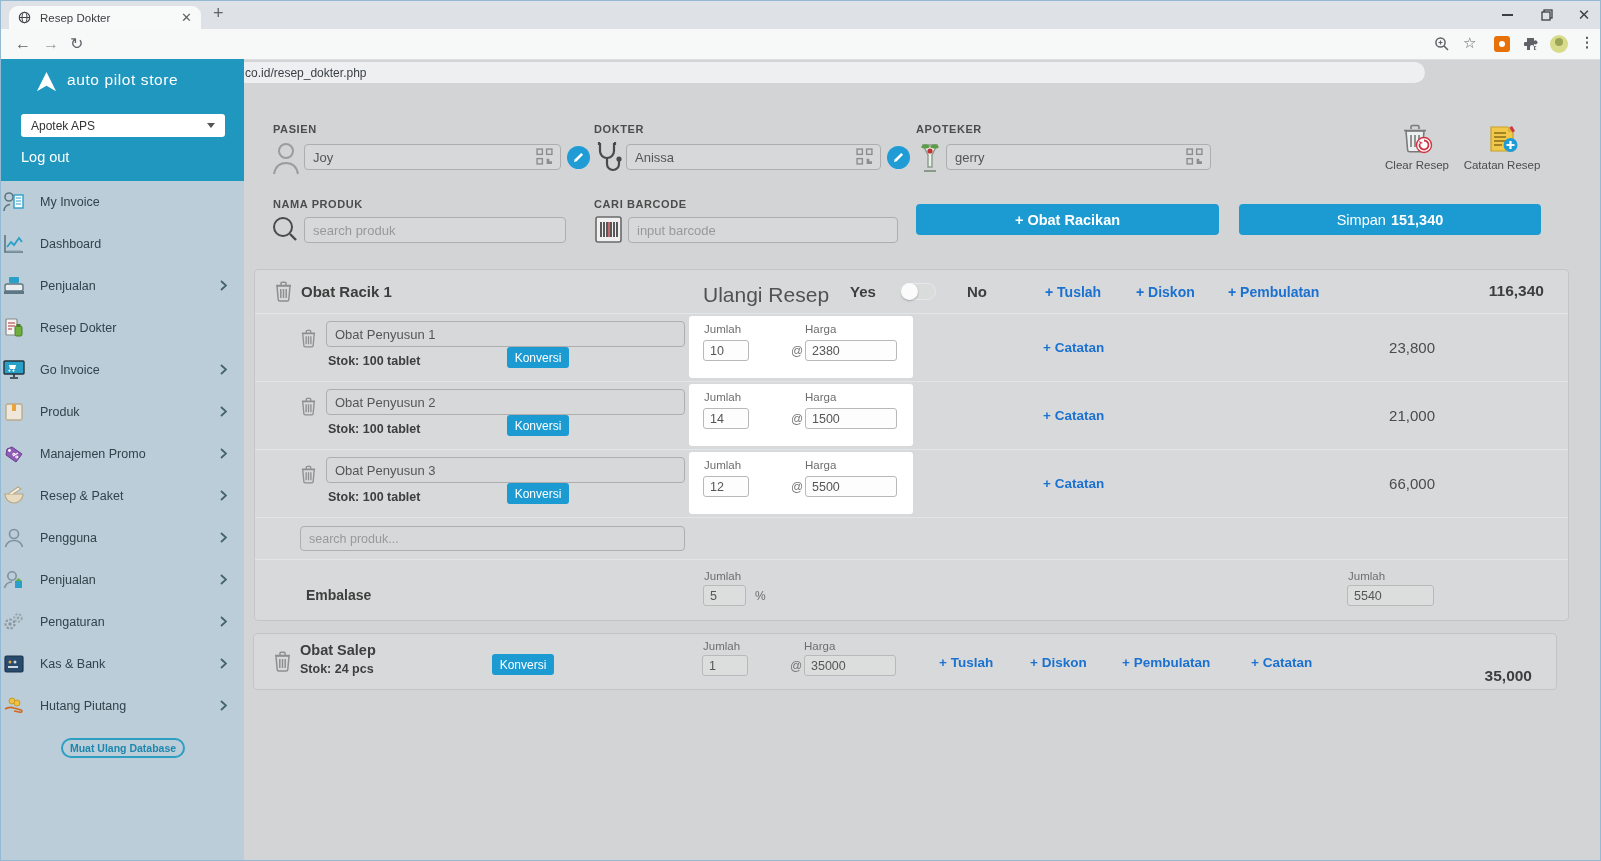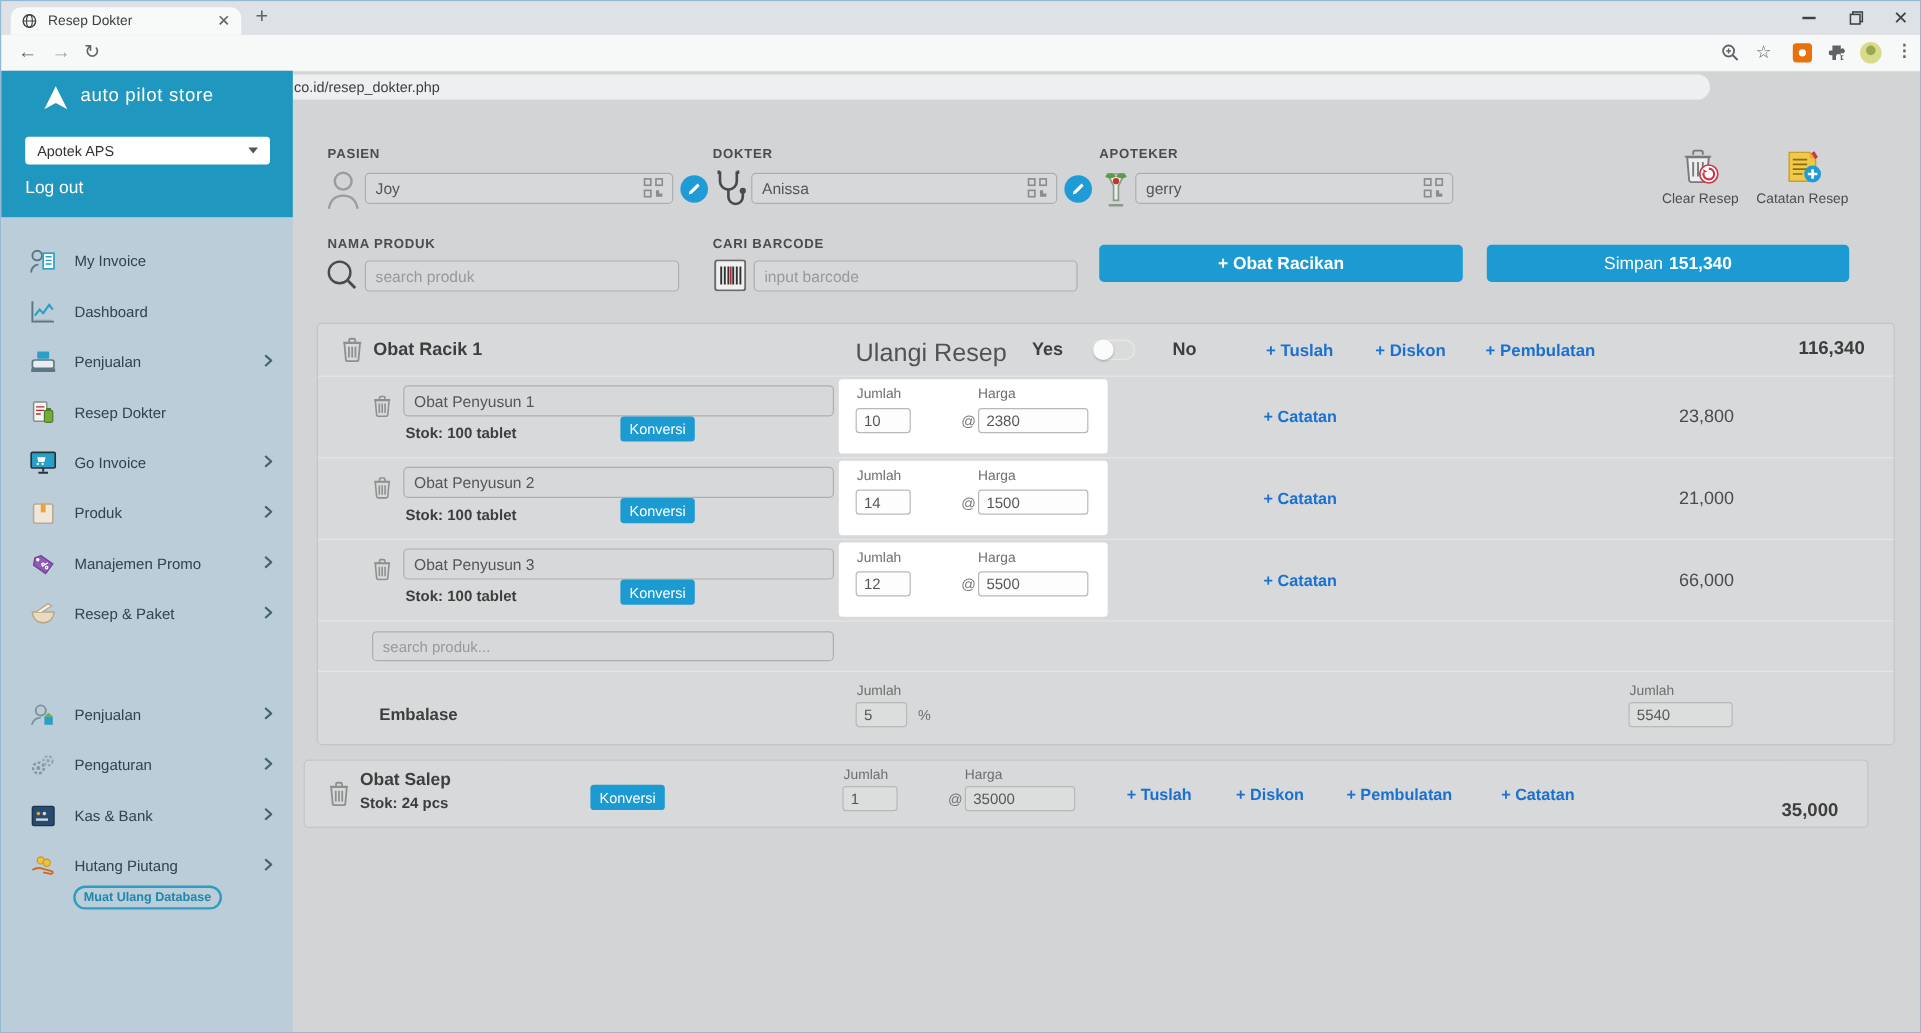--- a/index.html
+++ b/index.html
@@ -20,21 +20,21 @@
   .url{font-size:12px;color:#3a3f44;margin-left:8px;}
   
   .sidebar{left:0;top:58px;width:243px;height:803px;background:#bacdd8;}
   .side-head{position:absolute;left:0;top:0;width:243px;height:122px;background:#2097be;}
   .brand{position:absolute;left:34px;top:12px;display:flex;}
   .brand-name{color:#ffffff;font-size:15.5px;letter-spacing:.6px;margin-left:9px;}
   .store-select{position:absolute;left:20px;top:55px;width:204px;height:23px;background:#ffffff;border-radius:3px;
                 display:flex;align-items:center;padding:0 10px;box-sizing:border-box;font-size:12px;color:#333;}
   .sel-arrow{margin-left:auto;width:0;height:0;border-left:4px solid transparent;border-right:4px solid transparent;border-top:5px solid #555;}
   .logout{position:absolute;left:20px;top:90px;color:#ffffff;font-size:14.5px;}
-  .side-item{position:absolute;left:0;width:243px;height:30px;display:flex;align-items:center;padding-left:22px;box-sizing:border-box;margin-top:16px;}
+  .side-item{position:absolute;left:0;width:243px;height:30px;display:flex;align-items:center;box-sizing:border-box;}
   .si-icon{width:26px;height:26px;display:flex;align-items:center;justify-content:center;}
   .si-label{font-size:12.5px;color:#33424c;margin-left:13px;}
   .si-chev{position:absolute;right:17px;}
   .reload-db{position:absolute;left:60px;top:679px;width:124px;height:20px;border:2px solid #2d9ec2;border-radius:12px;
              color:#1d87ad;font-size:10.5px;font-weight:bold;display:flex;align-items:center;justify-content:center;background:transparent;}
   
   .main{left:243px;top:58px;width:1358px;height:803px;}
   .form-label{font-size:11px;font-weight:bold;color:#4c4c4c;letter-spacing:.6px;}
   .fld{border:1px solid #aeaeae;border-radius:4px;background:#d7d8d9;color:#565656;font-size:13px;
        padding:0 8px;box-sizing:border-box;font-family:"Liberation Sans",sans-serif;outline:none;}
@@ -231,20 +231,32 @@
           <svg width="24" height="22" viewBox="0 0 24 22">
             <path d="M3 9h18c0 5-4 9-9 9s-9-4-9-9z" fill="#e8dbc1" stroke="#b9a987" stroke-width="1.2"></path>
             <path d="M6 9L16 2l3 2-8 5" fill="#f4f0e6" stroke="#b9a987" stroke-width="1.1"></path>
           </svg>
         </span>
       <span class="si-label">Resep &amp; Paket</span>
       <span class="si-chev"><svg width="7" height="11" viewBox="0 0 7 11">
             <path d="M1 1l5 4.5L1 10" fill="none" stroke="#45626f" stroke-width="1.8"></path>
           </svg></span>
     </div>
+    <div class="side-item" style="top:464px;">
+      <span class="si-icon">
+          <svg width="24" height="22" viewBox="0 0 24 22">
+            <circle cx="12" cy="7" r="4.5" fill="none" stroke="#7e919c" stroke-width="1.6"></circle>
+            <path d="M3.5 20c1.5-5 5-6.5 8.5-6.5s7 1.5 8.5 6.5" fill="none" stroke="#7e919c" stroke-width="1.6"></path>
+          </svg>
+        </span>
+      <span class="si-label">Pengguna</span>
+      <span class="si-chev"><svg width="7" height="11" viewBox="0 0 7 11">
+            <path d="M1 1l5 4.5L1 10" fill="none" stroke="#45626f" stroke-width="1.8"></path>
+          </svg></span>
+    </div>
     <div class="side-item" style="top:506px;">
       <span class="si-icon">
           <svg width="24" height="22" viewBox="0 0 24 22">
             <circle cx="10" cy="7" r="4.2" fill="none" stroke="#7e919c" stroke-width="1.6"></circle>
             <path d="M2.5 19c1.3-4.5 4.5-6 7.5-6" fill="none" stroke="#7e919c" stroke-width="1.6"></path>
             <rect x="13" y="12" width="7" height="7" fill="#2aa0c8"></rect>
             <path d="M13 12l3.5-3 3.5 3z" fill="#6fae3e"></path>
           </svg>
         </span>
       <span class="si-label">Penjualan</span>
@@ -414,21 +426,21 @@
     <input class="abs fld" style="left: 384px; top: 158px; width: 270px; height: 26px;" placeholder="input barcode">
 
     <button class="abs teal-btn" style="left:672px;top:145px;width:303px;height:31px;">
       <span style="font-weight:bold;">+ Obat Racikan</span>
     </button>
     <button class="abs teal-btn" style="left:995px;top:145px;width:302px;height:31px;">
       <span>Simpan</span>
       <span style="font-weight:bold;margin-left:5px;">151,340</span>
     </button>
 
-    <div class="abs card" style="left:20px;top:210px;width:1315px;height:352px;">
+    <div class="abs card" style="left:10px;top:210px;width:1315px;height:352px;">
 
       <span class="abs" style="left:20px;top:11px;">
         <svg width="17" height="21" viewBox="0 0 17 21">
             <path d="M2 5h13l-1.2 13.5a1.6 1.6 0 0 1-1.6 1.5H4.8a1.6 1.6 0 0 1-1.6-1.5z" fill="none" stroke="#8f8f8f" stroke-width="1.5"></path>
             <path d="M1 4.5h15M6 4V2.3A1 1 0 0 1 7 1.3h3a1 1 0 0 1 1 1V4M5.8 8v9M8.5 8v9M11.2 8v9" stroke="#8f8f8f" stroke-width="1.5" fill="none"></path>
           </svg>
       </span>
       <div class="abs bold-dark" style="left:46px;top:13px;font-size:15px;">Obat Racik 1</div>
       <div class="abs" style="left:448px;top:13px;font-size:21px;color:#525252;">Ulangi Resep</div>
       <div class="abs bold-dark" style="left:595px;top:13px;font-size:15px;">Yes</div>

